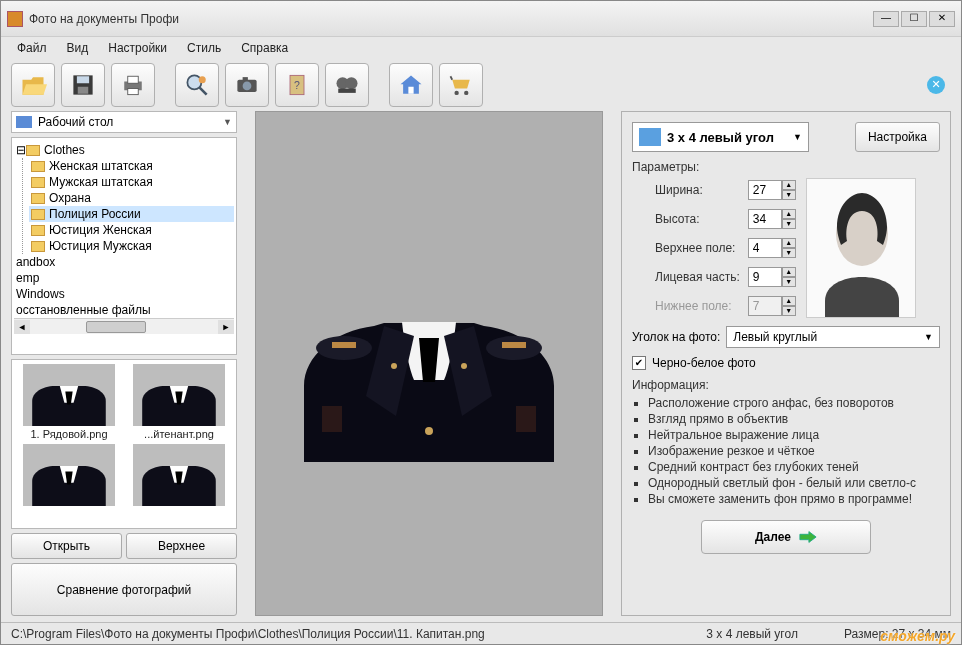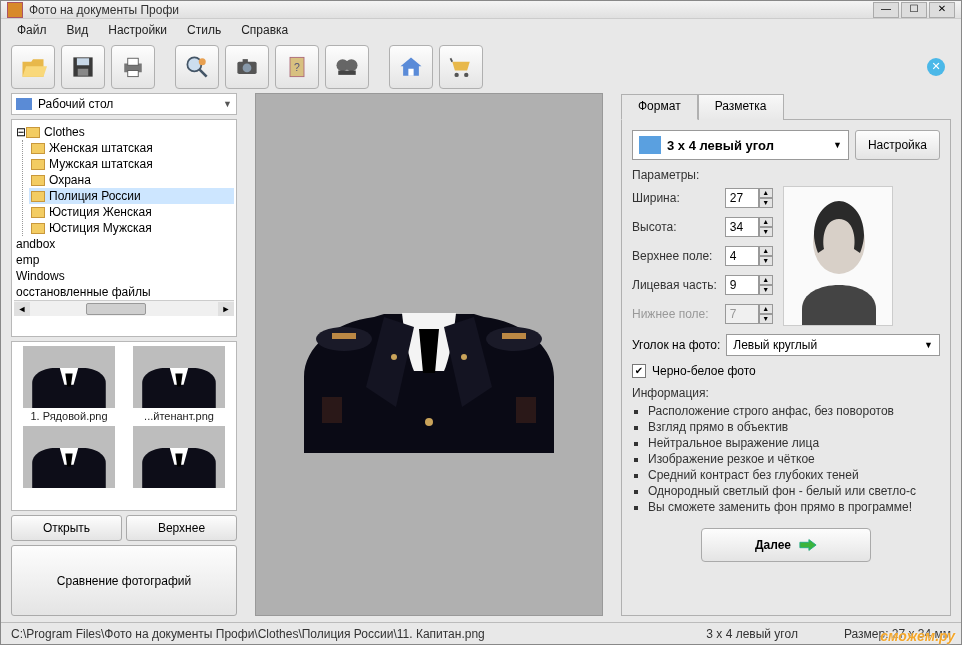--- a/index.html
+++ b/index.html
@@ -1,18 +1,18 @@
 <!DOCTYPE html>
 <html><head>
 <meta charset="utf-8">
 <style>
 * { box-sizing: border-box; margin: 0; padding: 0; font-family: Tahoma, sans-serif; font-size: 12px; }
 body { background: #fff; }
 .window { width: 962px; height: 645px; background: #e8e8e8; border: 1px solid #888; display: flex; flex-direction: column; position: relative; }
-.titlebar { height: 18px; background: linear-gradient(#f4f4f4,#e0e0e0); display: flex; align-items: center; padding: 0 6px; border-bottom: 1px solid #ccc; }
+.titlebar { height: 36px; background: linear-gradient(#f4f4f4,#e0e0e0); display: flex; align-items: center; padding: 0 6px; border-bottom: 1px solid #ccc; }
 .titlebar .app-icon { width:16px; height:16px; background:#d88a2a; border:1px solid #a56; margin-right:6px; display:inline-block; }
 .titlebar .title { flex:1; color:#333; }
 .win-controls { display:flex; gap:2px; }
 .win-btn { width:26px; height:16px; background:#ddd; border:1px solid #aaa; font-size:10px; text-align:center; line-height:12px; cursor:pointer; }
 .menubar { height:22px; display:flex; align-items:center; padding:0 8px; gap:4px; }
 .menu-item { padding:2px 8px; color:#222; cursor:pointer; }
 .toolbar { height:52px; display:flex; align-items:center; gap:6px; padding:4px 10px; }
 .tool-btn { width:44px; height:44px; background:linear-gradient(#fdfdfd,#e4e4e4); border:1px solid #b0b0b0; border-radius:4px; display:flex; align-items:center; justify-content:center; cursor:pointer; }
 .tool-btn svg { width:28px; height:28px; }
 .close-circle { width:18px; height:18px; border-radius:50%; background:#4bb8e8; color:#fff; text-align:center; line-height:17px; cursor:pointer; margin-left:auto; margin-right:6px; font-size:11px; }
@@ -45,24 +45,24 @@
 .right-panel { width:330px; display:flex; flex-direction:column; }
 .tabs { display:flex; height:26px; }
 .tab { padding:4px 16px; border:1px solid #b0b0b0; background:linear-gradient(#f8f8f8,#e8e8e8); cursor:pointer; border-bottom:none; position:relative; top:1px; }
 .tab.active { background:#e8e8e8; border-bottom:1px solid #e8e8e8; z-index:2; }
 .tab-body { flex:1; border:1px solid #b0b0b0; background:#e8e8e8; padding:10px; display:flex; flex-direction:column; gap:8px; }
 .preset-row { display:flex; gap:6px; align-items:center; }
 .preset { flex:1; height:30px; background:#fff; border:1px solid #999; display:flex; align-items:center; padding:0 6px; gap:6px; }
 .preset .pic { width:22px; height:18px; background:#5aa0e0; display:inline-block; }
 .preset b { font-size:13px; }
 .preset .dd { margin-left:auto; font-size:9px; }
-.btn-sm { height:30px; padding:0 12px; background:linear-gradient(#fdfdfd,#e4e4e4); border:1px solid #aaa; border-radius:3px; cursor:pointer; }
+.btn-sm { height:30px; padding:0 12px; background:linear-gradient(#fdfdfd,#e4e4e4); border:1px solid #aaa; border-radius:3px; cursor:pointer;margin-left:40px; }
 .fieldset { }
 .fs-title { color:#333; margin-bottom:4px; }
-.params { display:flex; gap:10px; }
+.params { display:flex; gap:10px;margin-left:23px; }
 .param-grid { display:grid; grid-template-columns:auto auto; gap:6px 8px; align-items:center; }
 .param-grid label { color:#333; }
 .param-grid label.dis { color:#999; }
 .spinner { display:flex; }
 .spinner input { width:34px; height:20px; border:1px solid #999; padding:0 4px; text-align:left; }
 .spinner input.dis { color:#999; background:#f0f0f0; }
 .spin-btns { display:flex; flex-direction:column; }
 .spin-btns span { width:14px; height:10px; background:#e4e4e4; border:1px solid #999; font-size:7px; text-align:center; line-height:8px; cursor:pointer; }
 .sample-photo { width:110px; height:140px; background:#fff; border:1px solid #ccc; position:relative; overflow:hidden; }
 .corner-row { display:flex; align-items:center; gap:6px; }
@@ -300,24 +300,20 @@
         <rect x="218" y="76" width="24" height="6" fill="#b84"></rect>
         <circle cx="110" cy="100" r="3" fill="#c9a35a"></circle>
         <circle cx="180" cy="100" r="3" fill="#c9a35a"></circle>
         <circle cx="145" cy="165" r="4" fill="#c9a35a"></circle>
         <rect x="38" y="140" width="20" height="26" fill="#2a1818"></rect>
         <rect x="232" y="140" width="20" height="26" fill="#2a1818"></rect>
       </svg>
     </div>
 
     <div class="right-panel">
-      <div class="tabs">
-        <div class="tab active">Формат</div>
-        <div class="tab">Разметка</div>
-      </div>
       <div class="tab-body">
 
         <div class="preset-row">
           <div class="preset">
             <span class="pic"></span>
             <b>3 x 4 левый угол</b>
             <span class="dd">▼</span>
           </div>
           <button class="btn-sm">Настройка</button>
         </div>

